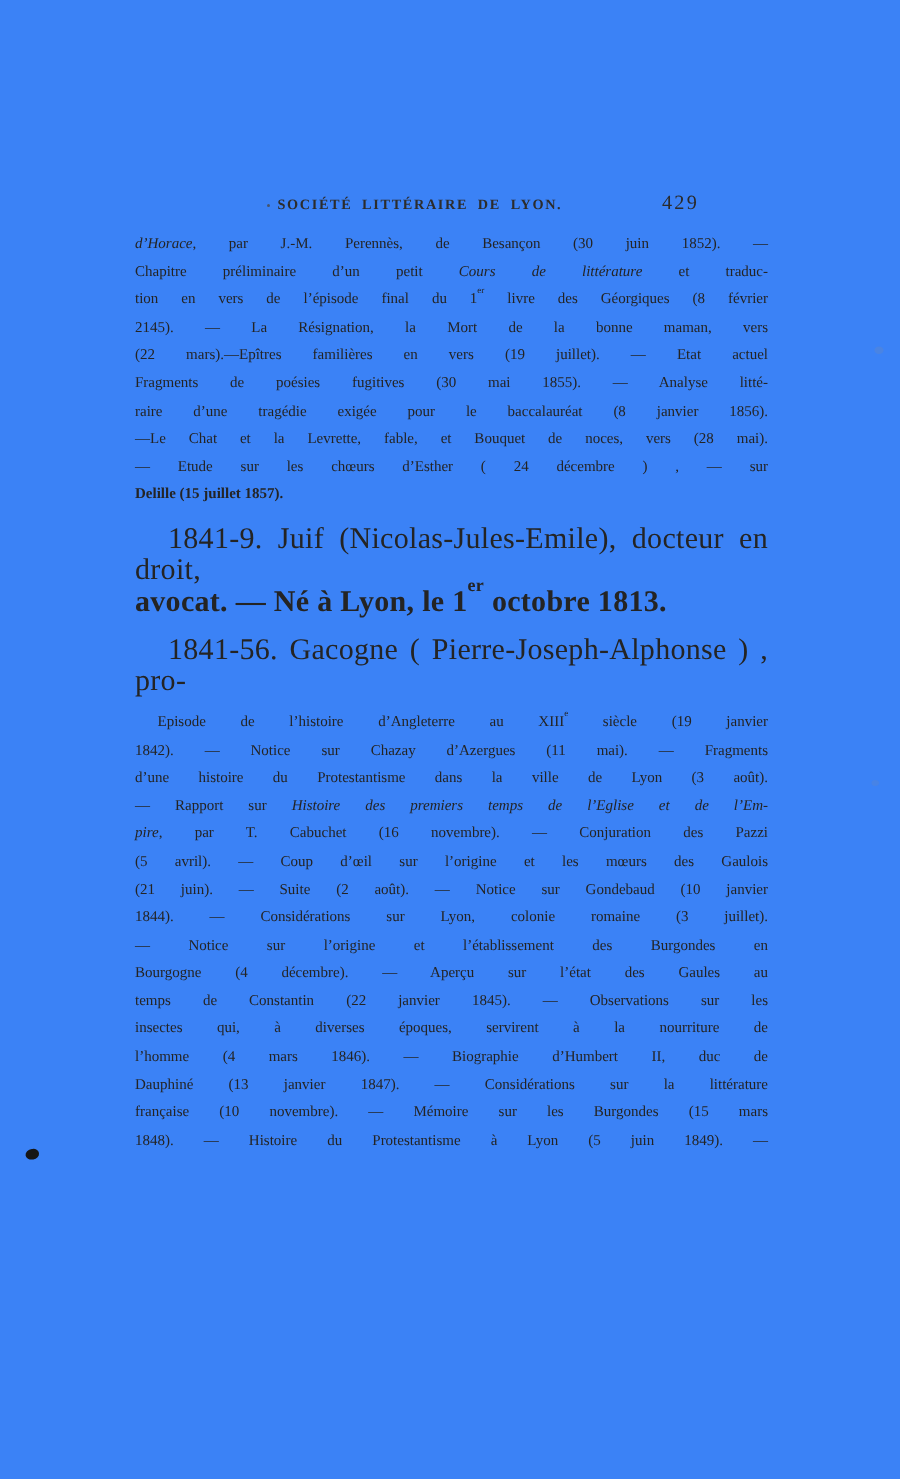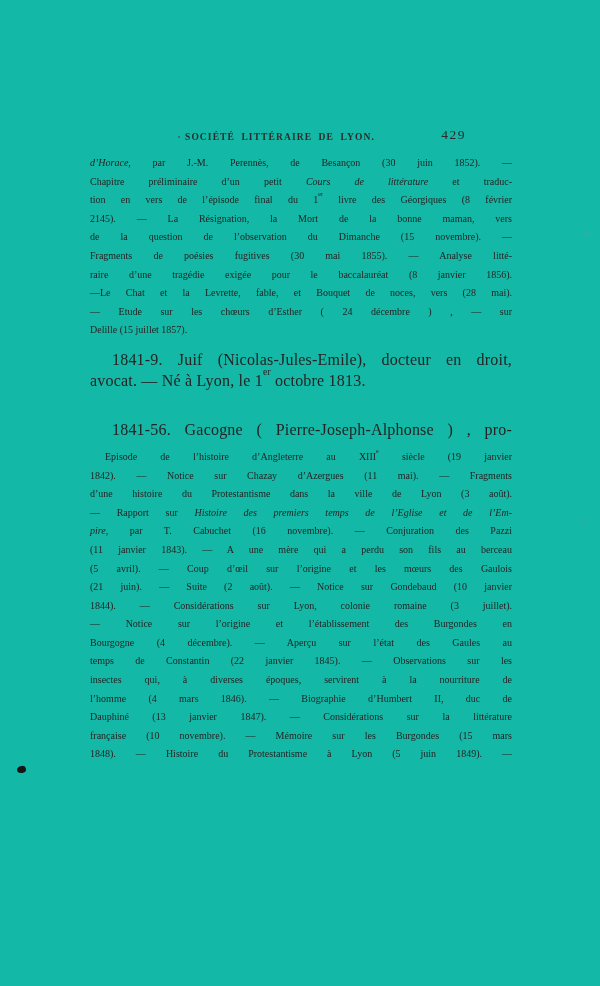--- a/index.html
+++ b/index.html
@@ -2,21 +2,21 @@
 <html><head>
 <meta charset="utf-8">
 <title>Société littéraire de Lyon — page 429</title>
 <style>
   html, body { margin: 0; padding: 0; background: #e9e9e9; }
   .page {
     position: relative;
     width: 600px;
     height: 986px;
     margin: 0 auto;
-    background: #14b8a6;
+    background: #3b82f6;
     overflow: hidden;
     font-family: "Liberation Serif", "DejaVu Serif", serif;
     color: #242424;
   }
   .content {
     position: absolute;
     left: 90px;
     top: 130px;
     width: 422px;
   }
@@ -30,28 +30,28 @@
   }
   .folio {
     position: absolute; right: 46px; top: -3px;
     font-size: 13.5px; letter-spacing: 1.5px; color: #2a2a2a;
   }
   
   .para .line {
     text-align: justify;
     text-align-last: justify;
   }
-  .para .line.left-last { text-align-last: left; }
+  .para .line.left-last { text-align-last: left; font-weight: bold; }
   .para.small { font-size: 10px; line-height: 18.6px; }
-  .para.entry { font-size: 16px;  line-height: 21px; letter-spacing: 0.2px; }
+  .para.entry { font-size: 20px;  line-height: 21px; letter-spacing: 0.2px; }
   .para.entry.indent .line:first-child { text-indent: 22px; }
   .para.small.indent .line:first-child { text-indent: 15px; }
   #text-body .para:nth-child(1) { margin-top: 0; }
   #text-body .para:nth-child(2) { margin-top: 9px; }
-  #text-body .para:nth-child(3) { margin-top: 28px; }
+  #text-body .para:nth-child(3) { margin-top: 11px; }
   #text-body .para:nth-child(4) { margin-top: 8px; }
   em { font-style: italic; }
   sup { font-size: 60%; line-height: 0; position: relative; top: -0.45em; }
   
   .ink-spot {
     position: absolute; left: 17px; top: 766px;
     width: 9px; height: 7px; background: #161616;
     border-radius: 55% 45% 50% 50%; transform: rotate(-8deg);
   }
   .head-speck {
@@ -82,41 +82,40 @@
       <span class="head-title">SOCIÉTÉ LITTÉRAIRE DE LYON.</span>
       <span class="folio">429</span>
     </header>
 
     <main id="text-body">
         <div class="para small">
           <div class="line"><em>d’Horace</em><span>, par J.-M. Perennès, de Besançon (30 juin 1852). —</span></div>
           <div class="line"><span>Chapitre préliminaire d’un petit </span><em>Cours de littérature</em><span> et traduc-</span></div>
           <div class="line"><span>tion en vers de l’épisode final du 1</span><sup>er</sup><span> livre des Géorgiques (8 février</span></div>
           <div class="line"><span>2145). — La Résignation, la Mort de la bonne maman, vers</span></div>
-          <div class="line"><span>de la question de l’observation du Dimanche (15 novembre). —</span></div>
+          <div class="line"><span>(22 mars).—Epîtres familières en vers (19 juillet). — Etat actuel</span></div>
           <div class="line"><span>Fragments de poésies fugitives (30 mai 1855). — Analyse litté-</span></div>
           <div class="line"><span>raire d’une tragédie exigée pour le baccalauréat (8 janvier 1856).</span></div>
           <div class="line"><span>—Le Chat et la Levrette, fable, et Bouquet de noces, vers (28 mai).</span></div>
           <div class="line"><span>— Etude sur les chœurs d’Esther ( 24 décembre ) , — sur</span></div>
           <div class="line left-last"><span>Delille (15 juillet 1857).</span></div>
         </div>
         <div class="para entry indent">
           <div class="line"><span>1841-9. Juif (Nicolas-Jules-Emile), docteur en droit,</span></div>
           <div class="line left-last"><span>avocat. — Né à Lyon, le 1</span><sup>er</sup><span> octobre 1813.</span></div>
         </div>
         <div class="para entry indent">
           <div class="line"><span>1841-56. Gacogne ( Pierre-Joseph-Alphonse ) , pro-</span></div>
         </div>
         <div class="para small indent">
           <div class="line"><span>Episode de l’histoire d’Angleterre au XIII</span><sup>e</sup><span> siècle (19 janvier</span></div>
           <div class="line"><span>1842). — Notice sur Chazay d’Azergues (11 mai). — Fragments</span></div>
           <div class="line"><span>d’une histoire du Protestantisme dans la ville de Lyon (3 août).</span></div>
           <div class="line"><span>— Rapport sur </span><em>Histoire des premiers temps de l’Eglise et de l’Em-</em></div>
           <div class="line"><em>pire</em><span>, par T. Cabuchet (16 novembre). — Conjuration des Pazzi</span></div>
-          <div class="line"><span>(11 janvier 1843). — A une mère qui a perdu son fils au berceau</span></div>
           <div class="line"><span>(5 avril). — Coup d’œil sur l’origine et les mœurs des Gaulois</span></div>
           <div class="line"><span>(21 juin). — Suite (2 août). — Notice sur Gondebaud (10 janvier</span></div>
           <div class="line"><span>1844). — Considérations sur Lyon, colonie romaine (3 juillet).</span></div>
           <div class="line"><span>— Notice sur l’origine et l’établissement des Burgondes en</span></div>
           <div class="line"><span>Bourgogne (4 décembre). — Aperçu sur l’état des Gaules au</span></div>
           <div class="line"><span>temps de Constantin (22 janvier 1845). — Observations sur les</span></div>
           <div class="line"><span>insectes qui, à diverses époques, servirent à la nourriture de</span></div>
           <div class="line"><span>l’homme (4 mars 1846). — Biographie d’Humbert II, duc de</span></div>
           <div class="line"><span>Dauphiné (13 janvier 1847). — Considérations sur la littérature</span></div>
           <div class="line"><span>française (10 novembre). — Mémoire sur les Burgondes (15 mars</span></div>

